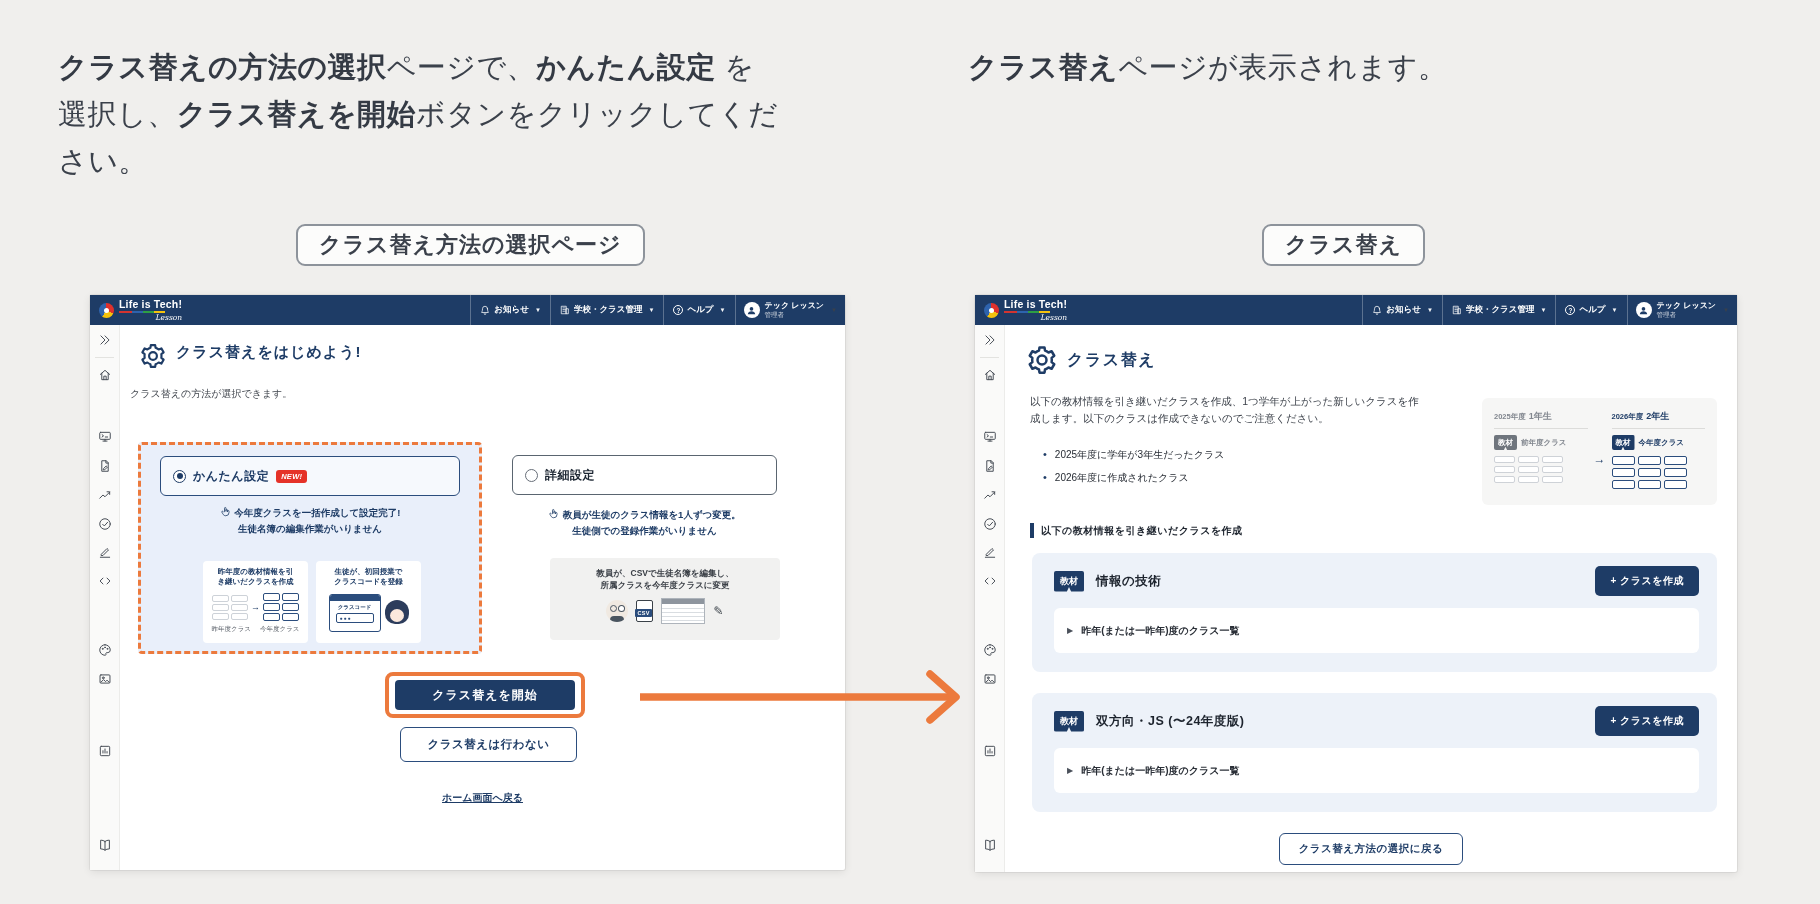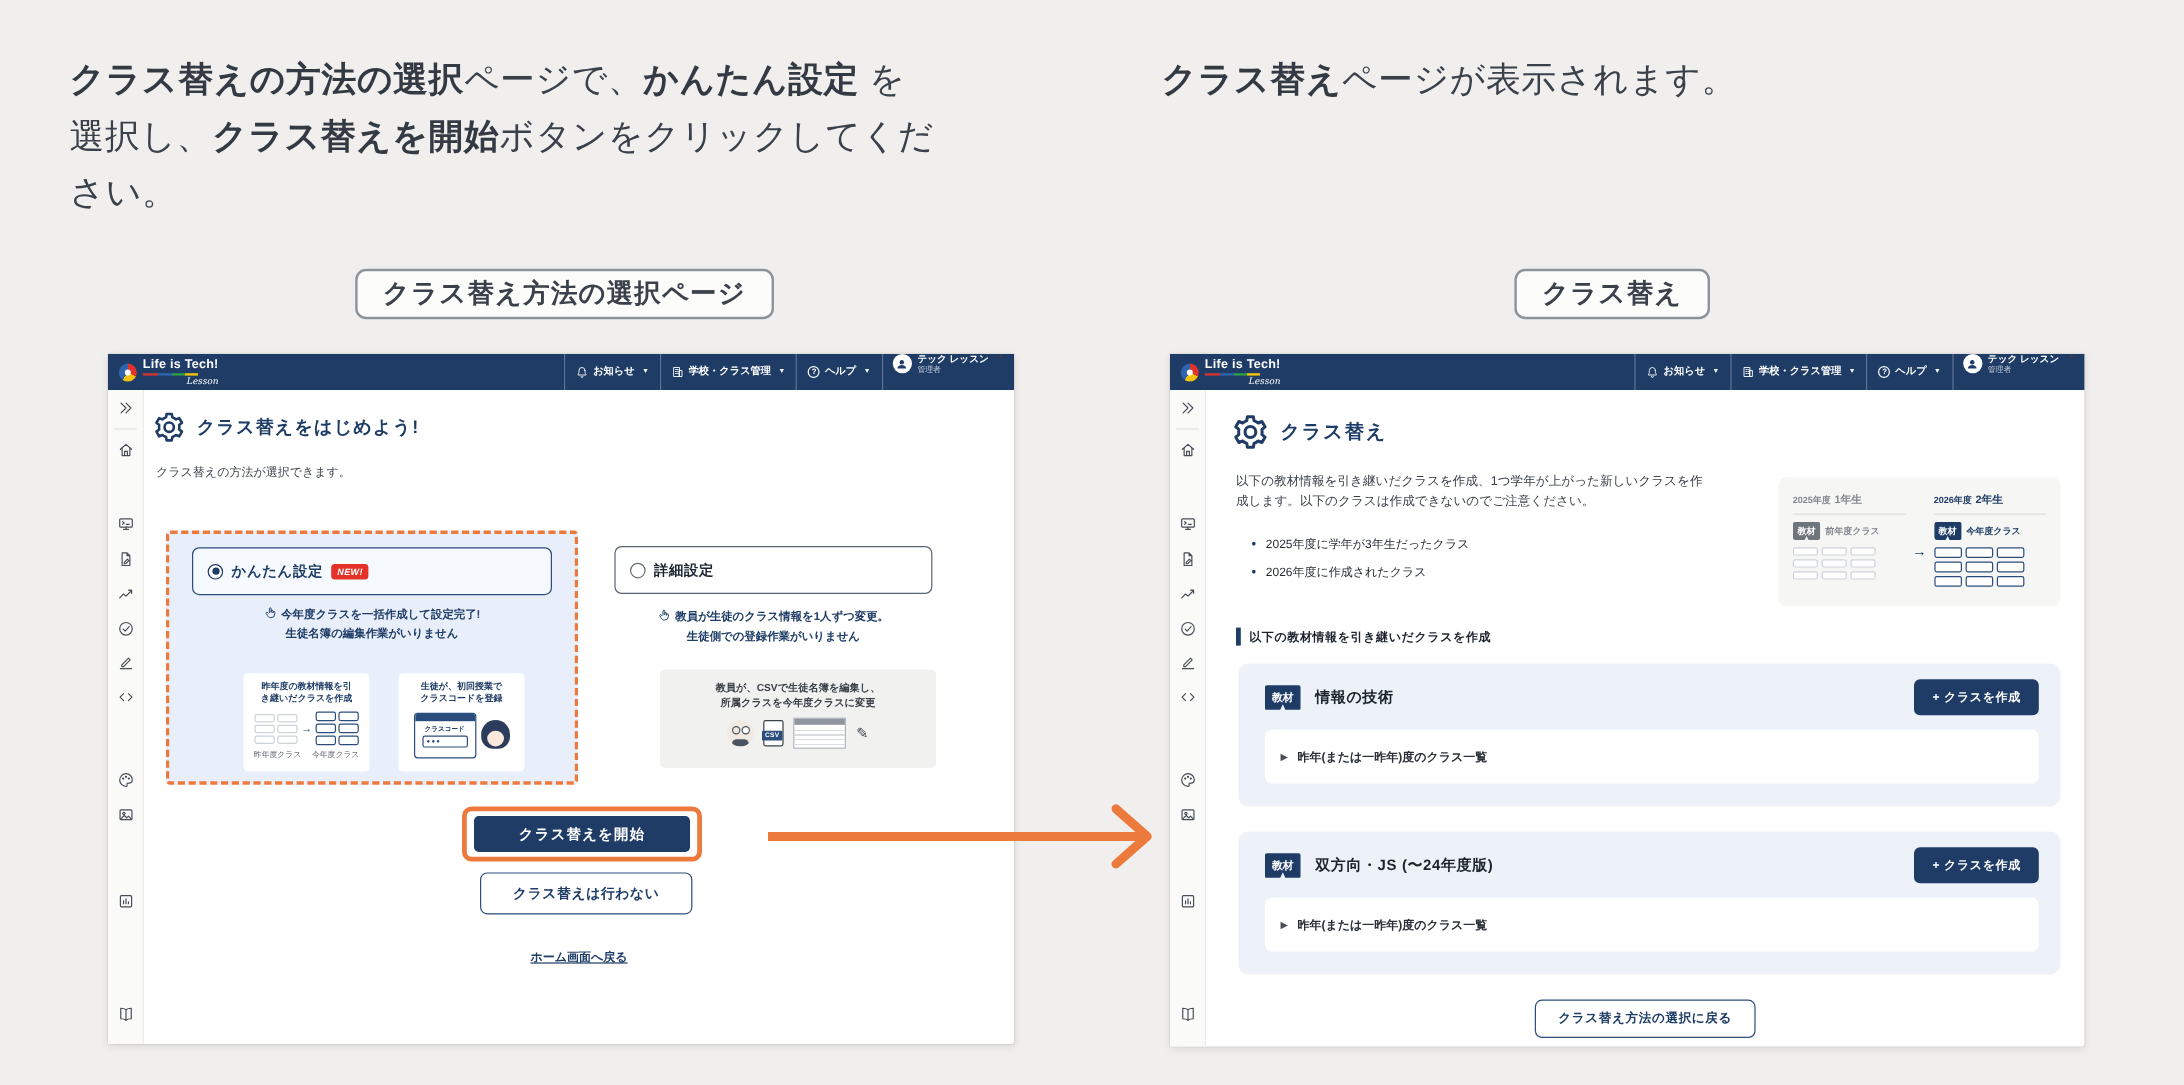--- a/index.html
+++ b/index.html
@@ -26,21 +26,21 @@
 .nb-logo-text{display:flex;flex-direction:column;line-height:1}
 .nb-title{font-size:10.5px;font-weight:700;color:#fff;letter-spacing:.2px;white-space:nowrap}
 .nb-underline{height:2px;width:46px;margin-top:1px;background:linear-gradient(90deg,#d23430 0 28%,#2e63ad 28% 52%,#2e9e44 52% 76%,#f4c20d 76% 100%)}
 .nb-script{font-size:7.5px;color:#fff;font-style:italic;align-self:flex-end;margin-top:1px;font-family:"DejaVu Serif",serif}
 .nb-items{display:flex;align-items:stretch}
 .nb-item{display:flex;align-items:center;gap:4px;padding:0 9px;border-left:1px solid rgba(255,255,255,.28);color:#fff;font-size:8.5px;font-weight:700;cursor:pointer;white-space:nowrap}
 .nb-ic{display:flex}
 .nb-ic svg{width:10px;height:10px;stroke:#fff;fill:none;stroke-width:1.8;stroke-linecap:round;stroke-linejoin:round}
 .help-circ{width:10px;height:10px;border:1.2px solid #fff;border-radius:50%;display:flex;align-items:center;justify-content:center;font-size:6.5px;font-weight:700;flex:none}
 .caret{font-size:6px;opacity:.95;margin-left:2px}
-.nb-user{display:flex;gap:5px;padding:0 8px;border-left:1px solid rgba(255,255,255,.28);cursor:pointer}
+.nb-user{display:flex;align-items:center;gap:5px;padding:0 8px;border-left:1px solid rgba(255,255,255,.28);cursor:pointer}
 .avatar{width:16px;height:16px;background:#fff;border-radius:50%;display:flex;align-items:center;justify-content:center;flex:none}
 .avatar svg{width:11px;height:11px;fill:#1e3c66}
 .nb-user-text{display:flex;flex-direction:column;line-height:1.25}
 .nb-user-name{font-size:8px;font-weight:700;color:#fff;white-space:nowrap}
 .nb-user-role{font-size:6.5px;color:rgba(255,255,255,.75)}
 
 .sidebar{position:absolute;left:0;top:30px;bottom:0;width:30px;background:#fafaf9;border-right:1px solid #ececea}
 .sidebar::before{content:"";position:absolute;top:32px;left:5px;right:5px;border-top:1px solid #e3e3e0}
 .sb-ic{position:absolute;left:8px;width:14px;height:14px;cursor:pointer}
 .sb-ic svg{width:14px;height:14px;stroke:#474d56;stroke-width:1.7;fill:none;stroke-linecap:round;stroke-linejoin:round}
@@ -48,33 +48,33 @@
 .main>*{position:absolute}
 
 .gear{width:26px;height:26px;stroke:#1e3c66;stroke-width:2;fill:none;stroke-linejoin:round}
 .radio{width:13px;height:13px;border-radius:50%;border:1.5px solid #1e3c66;display:inline-flex;align-items:center;justify-content:center;flex:none;background:#fff}
 .radio.on::after{content:"";width:6px;height:6px;border-radius:50%;background:#1e3c66}
 .radio.off{border-color:#676e78}
 .hand svg{width:12px;height:12px;stroke:#1e3c66;fill:none;stroke-width:1.6;stroke-linecap:round;stroke-linejoin:round;vertical-align:-2px}
 .bk-badge{display:inline-block;background:#1e3c66;color:#fff;font-size:7.5px;font-weight:700;padding:2.5px 4px;border-radius:2px;clip-path:polygon(0 0,100% 0,100% 100%,57% 100%,50% 78%,43% 100%,0 100%);flex:none}
 .bk-badge.gray{background:#6f757d}
 
-.page-head{left:8px;top:18px;display:flex;align-items:center;gap:10px}
+.page-head{left:20px;top:18px;display:flex;gap:10px}
 .page-title{font-size:15px;font-weight:700;color:#1e3c66;letter-spacing:1px}
 .l-subtitle{left:10px;top:62px;font-size:10px;color:#41464e}
 .easy-zone{left:18px;top:117px;width:344px;height:212px;border:3px dashed #ec7a3d;background:#e9effa;border-radius:4px}
 .easy-zone>*{position:absolute}
 .opt-box{display:flex;align-items:center;gap:7px;padding:0 12px;border-radius:6px;cursor:pointer}
 .opt-box.easy{left:19px;top:11px;width:300px;height:40px;background:#f6f9fd;border:1.5px solid #2b4d7d}
 .opt-label{font-size:12px;font-weight:700;color:#1e3c66;letter-spacing:.5px;white-space:nowrap}
 .opt-label.dark{color:#1d2733}
 .new-badge{background:#e53228;color:#fff;font-size:7.5px;font-weight:700;font-style:italic;padding:2px 5px;border-radius:3px;letter-spacing:.3px}
 .opt-desc{text-align:center;font-size:9.5px;font-weight:700;color:#1e3c66;line-height:16px}
 .easy-desc{left:0;right:0;top:60px}
-.mini-cards{left:62px;top:116px;display:flex;gap:24px}
+.mini-cards{left:62px;top:116px;display:flex;gap:8px}
 .mini-card{width:105px;height:82px;background:#fff;border-radius:4px;padding-top:6px;text-align:center}
 .mini-title{font-size:7.5px;font-weight:700;color:#1e3c66;line-height:10px}
 .mini-diagram{display:flex;justify-content:center;align-items:center;gap:3px;margin-top:6px}
 .mini-grid{display:grid;grid-template-columns:repeat(2,17px);gap:2px}
 .cell{display:block;border-radius:2px;background:#fff}
 .cell.mgc-gray{height:7px;border:1px solid #cdd2d8}
 .cell.mgc-blue{height:8px;border:1px solid #2b4d7d}
 .mini-arrow{font-size:9px;color:#1e3c66;font-weight:700}
 .mini-labels{display:flex;justify-content:center;gap:9px;font-size:6.5px;color:#5a6069;margin-top:4px}
 .mini-illus{display:flex;justify-content:center;align-items:center;gap:4px;margin-top:7px}

